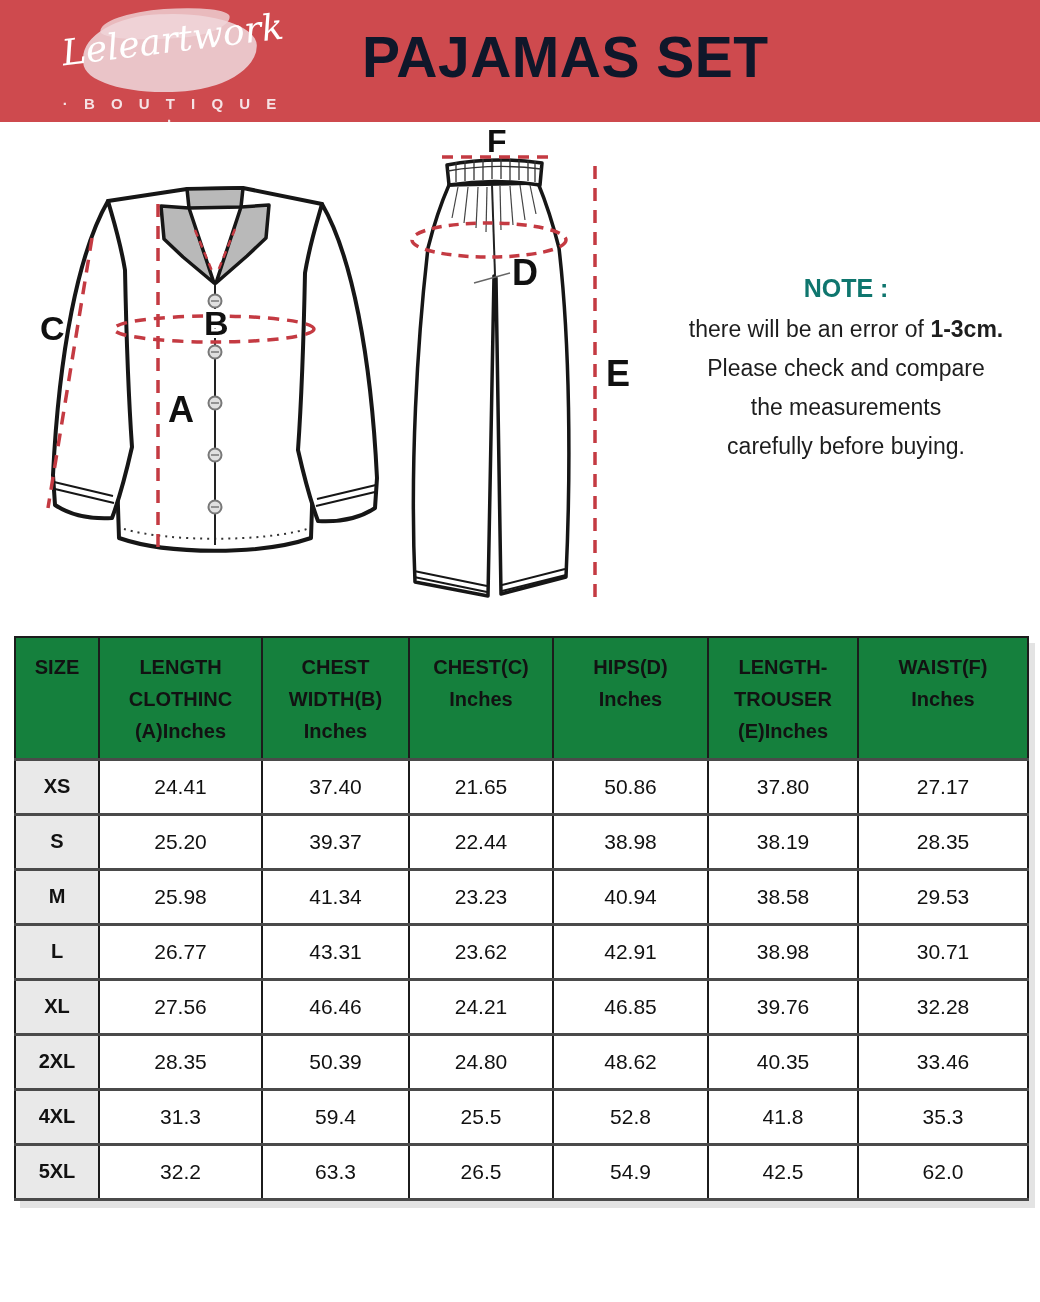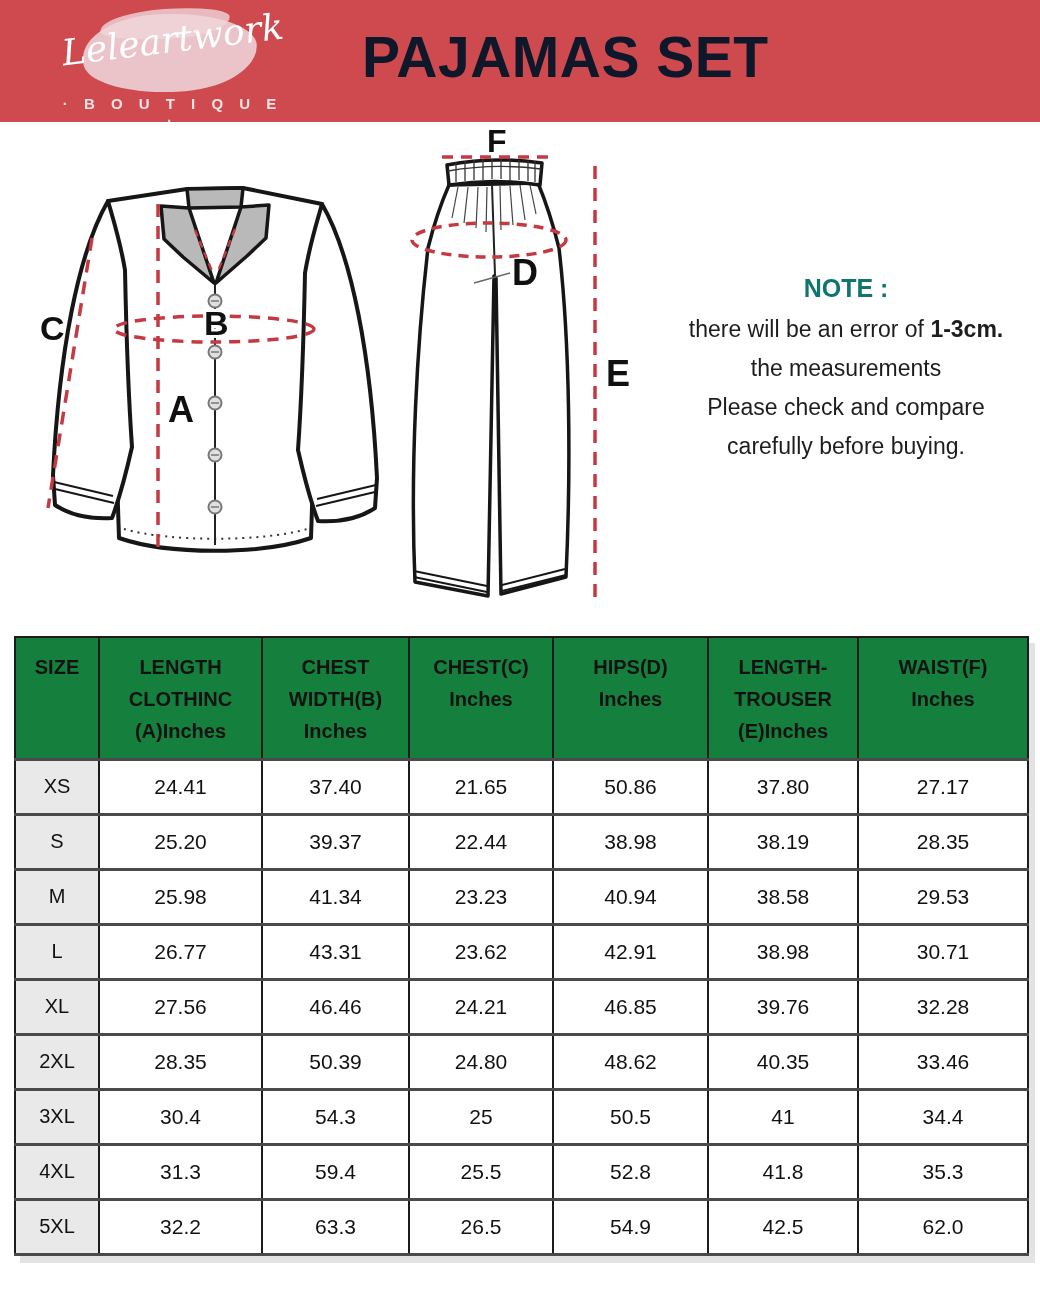--- a/index.html
+++ b/index.html
@@ -35,21 +35,21 @@
   
   .table-wrap { position:absolute; left:14px; top:636px; box-shadow:6px 7px 0 #e3e3e3; }
   table { border-collapse:collapse; table-layout:fixed; width:1013px; }
   col.c0{width:84px;} col.c1{width:163px;} col.c2{width:147px;} col.c3{width:144px;}
   col.c4{width:155px;} col.c5{width:150px;} col.c6{width:170px;}
   th { background:#15803d; vertical-align:top; padding-top:13px; font-size:20px; line-height:32px;
        font-weight:bold; color:#121212; height:122px; border:2px solid #1c1c1c; }
   td { height:55px; text-align:center; vertical-align:middle; font-size:21px; color:#111; background:#fff;
        border-left:2px solid #1c1c1c; border-right:2px solid #1c1c1c;
        border-top:3px solid #4a4a4a; border-bottom:3px solid #4a4a4a; }
-  td.size-cell { background:#e9e9e9; font-weight:normal; font-size:20px; }
+  td.size-cell { background:#e9e9e9; font-weight:bold; font-size:20px; }
 </style>
 </head>
 <body>
 
 <div class="page">
 
   <header class="banner">
     <div class="logo">
       <div class="brush"></div>
       <div class="brush2"></div>
@@ -148,22 +148,22 @@
 
     <text x="99" y="24" font-size="32" class="measure-label halo">F</text>
     <text x="124" y="157" font-size="36" class="measure-label">D</text>
     <text x="218" y="258" font-size="36" class="measure-label">E</text>
   </svg>
 
   <aside class="note">
     <div class="note-title">NOTE :</div>
     <div class="note-lines">
         <p>there will be an error of <b>1-3cm.</b></p>
+        <p>Please check and compare</p>
         <p>the measurements</p>
-        <p>Please check and compare</p>
         <p>carefully before buying.</p>
       </div>
   </aside>
 
   <div class="table-wrap">
     <table>
       <colgroup>
         <col class="c0">
           <col class="c1">
           <col class="c2">
@@ -255,29 +255,20 @@
           <tr>
             <td class="size-cell">2XL</td>
             <td>28.35</td>
             <td>50.39</td>
             <td>24.80</td>
             <td>48.62</td>
             <td>40.35</td>
             <td>33.46</td>
           </tr>
           <tr>
-            <td class="size-cell">3XL</td>
-            <td>30.4</td>
-            <td>54.3</td>
-            <td>25</td>
-            <td>50.5</td>
-            <td>41</td>
-            <td>34.4</td>
-          </tr>
-          <tr>
             <td class="size-cell">4XL</td>
             <td>31.3</td>
             <td>59.4</td>
             <td>25.5</td>
             <td>52.8</td>
             <td>41.8</td>
             <td>35.3</td>
           </tr>
           <tr>
             <td class="size-cell">5XL</td>

